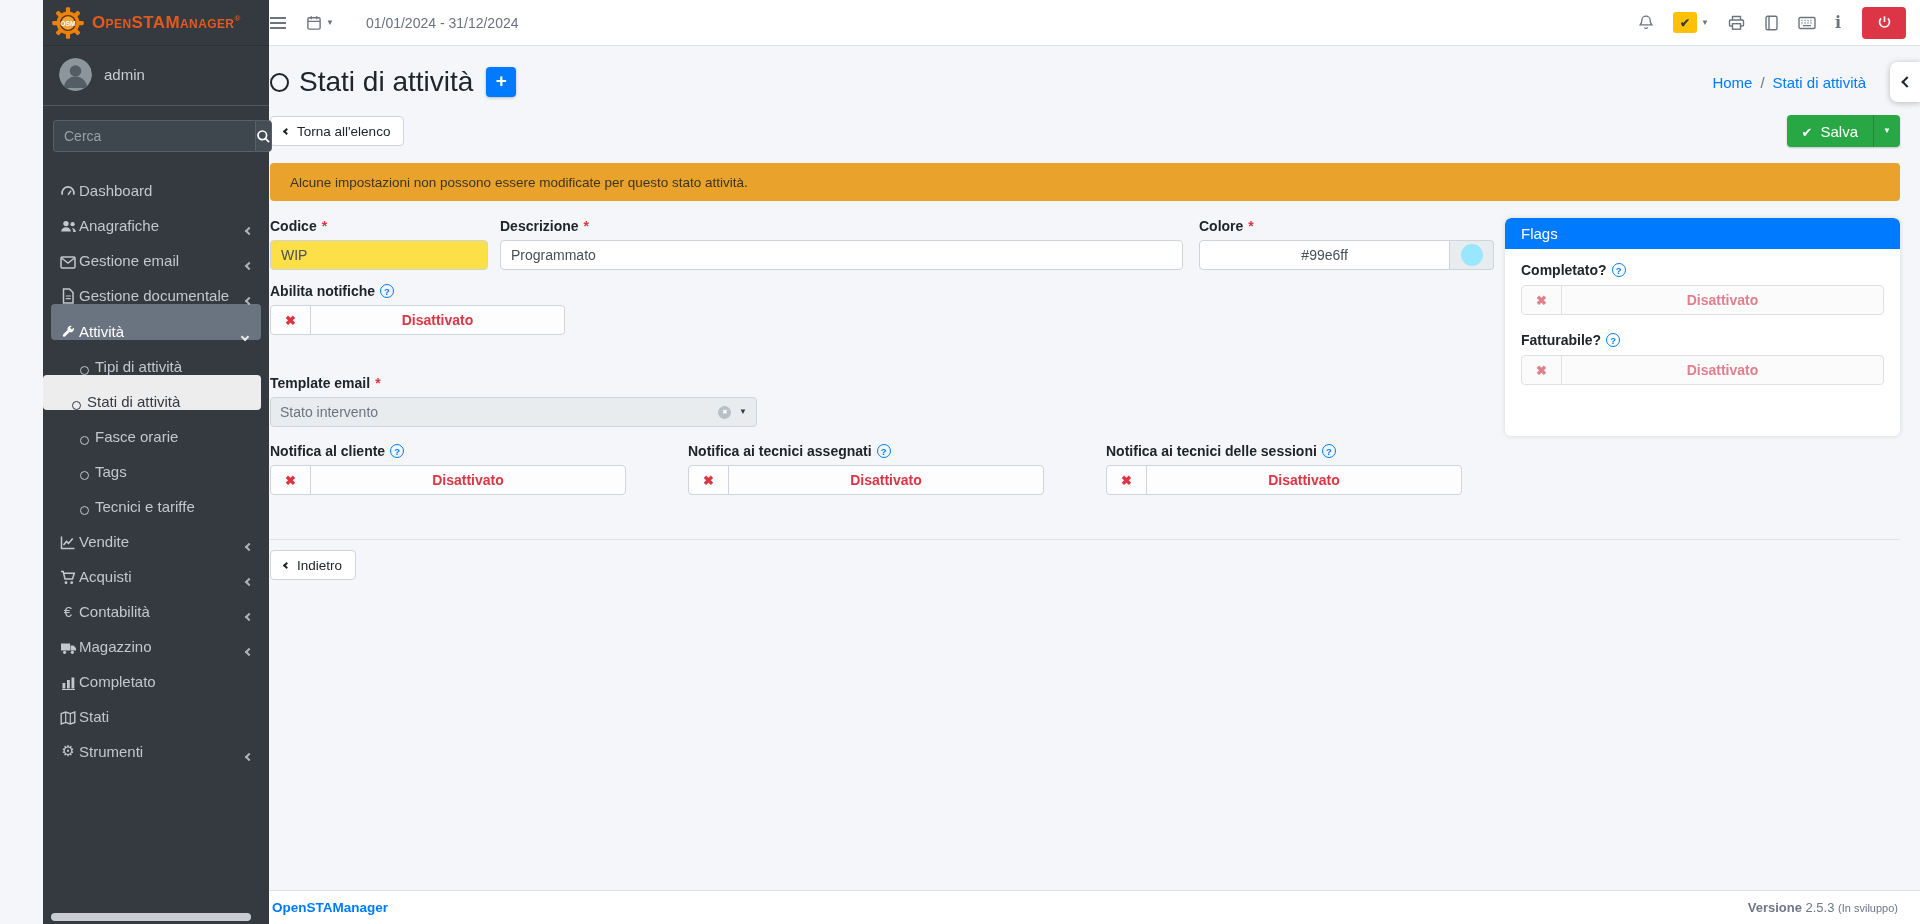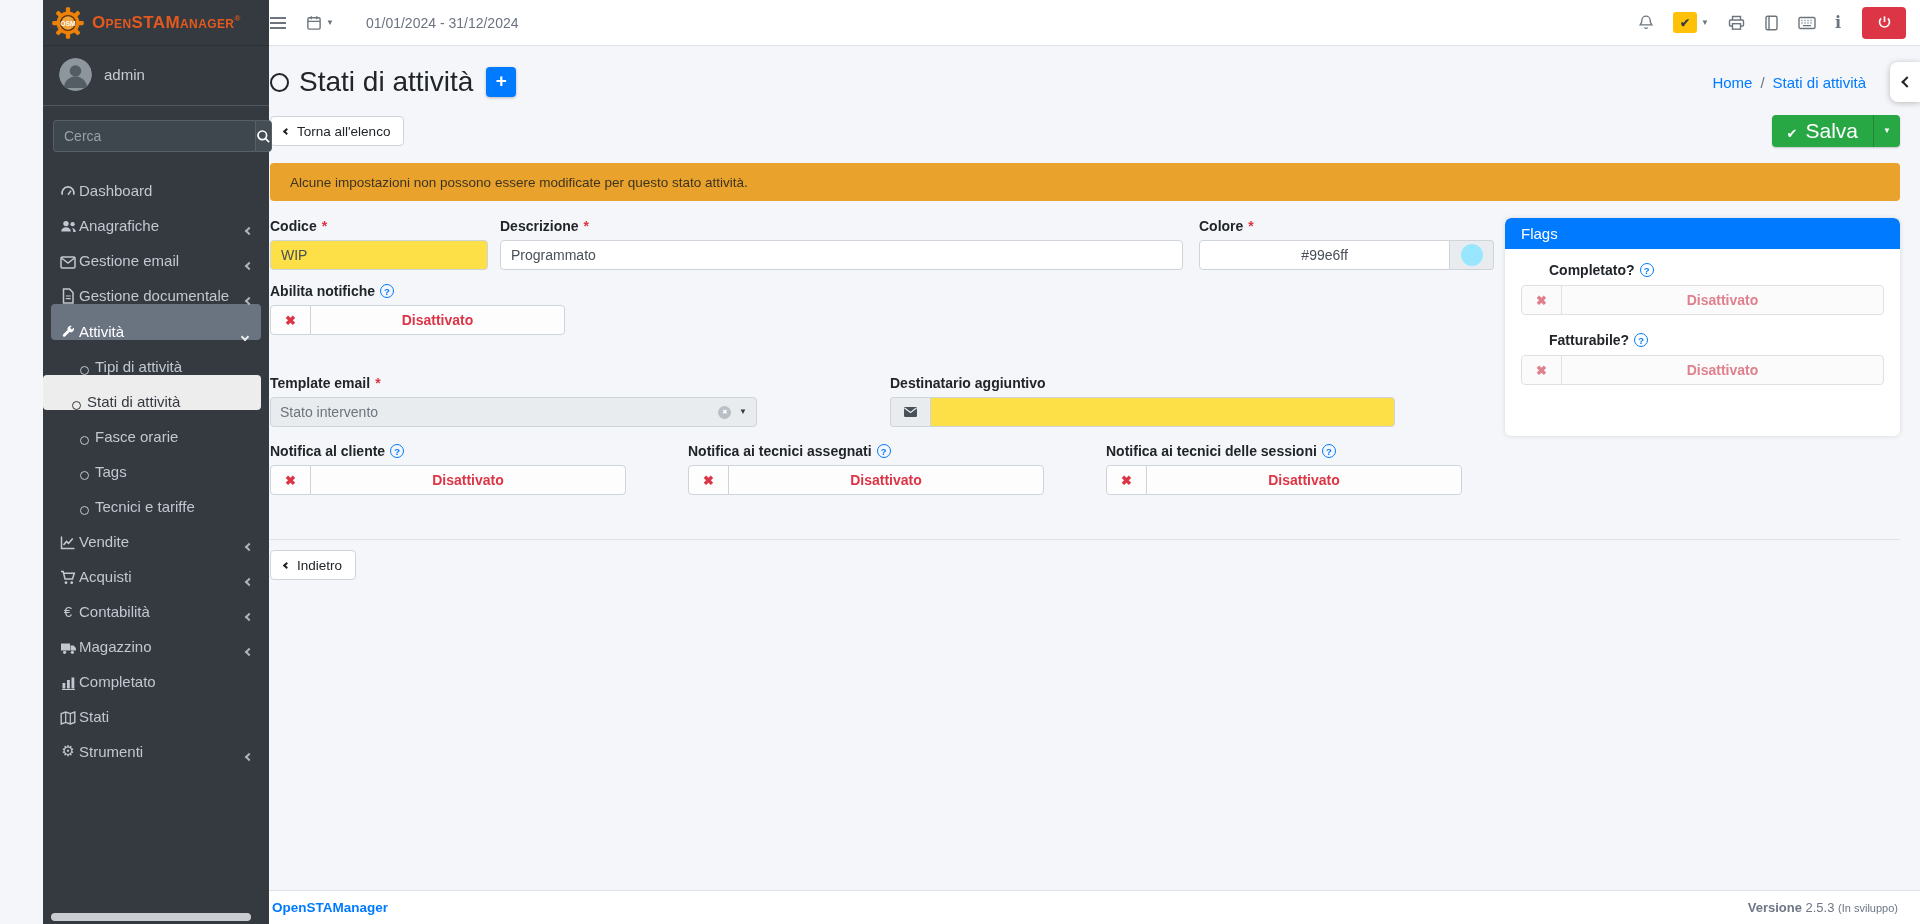--- a/index.html
+++ b/index.html
@@ -71,21 +71,21 @@
   .aside-tab { position:fixed; right:0; top:62px; width:30px; height:40px; background:#fff; border-radius:8px 0 0 8px;
                box-shadow:0 1px 6px rgba(0,0,0,.25); display:flex; align-items:center; justify-content:center; cursor:pointer; z-index:25; }
   .aside-tab .chev { width:8px; height:8px; border-width:2.5px; color:#212529; margin-left:3px; }
 
   
   .toolbar { display:flex; align-items:center; margin-top:11px;gap:44px; }
   .btn-light { height:30px; background:#fff; border:1px solid #ced4da; border-radius:4px; font-size:13.5px; color:#212529;
                display:inline-flex; align-items:center; gap:8px; padding:0 13px; cursor:pointer; }
   .btn-light .chev { width:5px; height:5px; color:#212529; }
   .save-group { margin-left:auto; display:flex; height:32px; border-radius:4px; overflow:hidden; box-shadow:0 1px 2px rgba(0,0,0,.2); }
-  .save-main { background:#28a745; color:#fff; font-size:21px; display:flex; align-items:center; gap:8px; padding:0 15px; cursor:pointer; border:none; }
+  .save-main { background:#28a745; color:#fff; font-size:15px; display:flex; align-items:center; gap:8px; padding:0 15px; cursor:pointer; border:none; }
   .save-check::before { content:"✔"; font-size:13px; }
   .save-caret { background:#28a745; border-left:1px solid rgba(0,0,0,.18); width:27px; display:flex; align-items:center;
                 justify-content:center; color:#fff; cursor:pointer; }
   .save-caret .caret { color:#fff; }
 
   
   .alert { margin-top:16px; height:38px; background:#e9a22c; border-radius:4px; display:flex; align-items:center;
            padding:0 20px; font-size:13.5px; color:#3d3420; }
 
   
@@ -126,21 +126,21 @@
   .toggle.muted .tg-label { color:#e0808d; }
 
   .divider { border:none; border-top:1px solid #dee2e6; margin:44px 0 10px 0; width:1630px; }
 
   
   .flags { width:395px; margin-left:8px; background:#fff; border-radius:6px; box-shadow:0 0 5px rgba(0,0,0,.12);
            height:218px; overflow:hidden; flex:none; }
   .flags-head { height:31px; background:#007bff; color:#fff; display:flex; align-items:center; padding:0 16px;
                 font-size:15px; border-radius:6px 6px 0 0; }
   .flags-body { padding:13px 16px 0 16px; }
-  .flags-body .flabel { margin-top:0;margin-left:28px; }
+  .flags-body .flabel { margin-top:0; }
   .flags-body .toggle { margin-top:7px; }
   .flags-gap { height:17px; }
 
   
   .footer a { color:#007bff; font-weight:700; text-decoration:none; font-size:13.5px; cursor:pointer; }
   .version { color:#6e7687; }
   .version b { color:#6e7687; }
   .version .note { font-size:11px; }
 
   svg { display:block; }
@@ -491,34 +491,20 @@
           <span class="flabel">
               <span>Template email</span>
               <span class="req">*</span>
             </span>
           <div class="sel">
             <span class="sel-text">Stato intervento</span>
             <span class="sel-clear"></span>
             <span class="caret">▼</span>
           </div>
         </div>
-        <div class="fgroup" style="width:505px; margin-left:133px;">
-          <span class="flabel">
-              <span>Destinatario aggiuntivo</span>
-            </span>
-          <div class="igroup">
-            <span class="iaddon pre" style="width:44px;">
-              <svg width="15" height="12" viewBox="0 0 16 13">
-                  <rect x="1" y="1" width="14" height="11" rx="1.2" fill="#495057"></rect>
-                  <path d="m1.5 2.2 6.5 4.8 6.5-4.8" fill="none" stroke="#e9ecef" stroke-width="1.4"></path>
-                </svg>
-            </span>
-            <input class="inp dis after-pre" disabled="" value="" style="">
-          </div>
-        </div>
       </div>
 
       <div class="frow" style="margin-top:16px; gap:62px;">
         <div class="fgroup" style="width:356px;">
           <span class="flabel">
               <span>Notifica al cliente</span>
               <span class="help"></span>
             </span>
           <div class="toggle">
             <span class="tg-x"></span>

